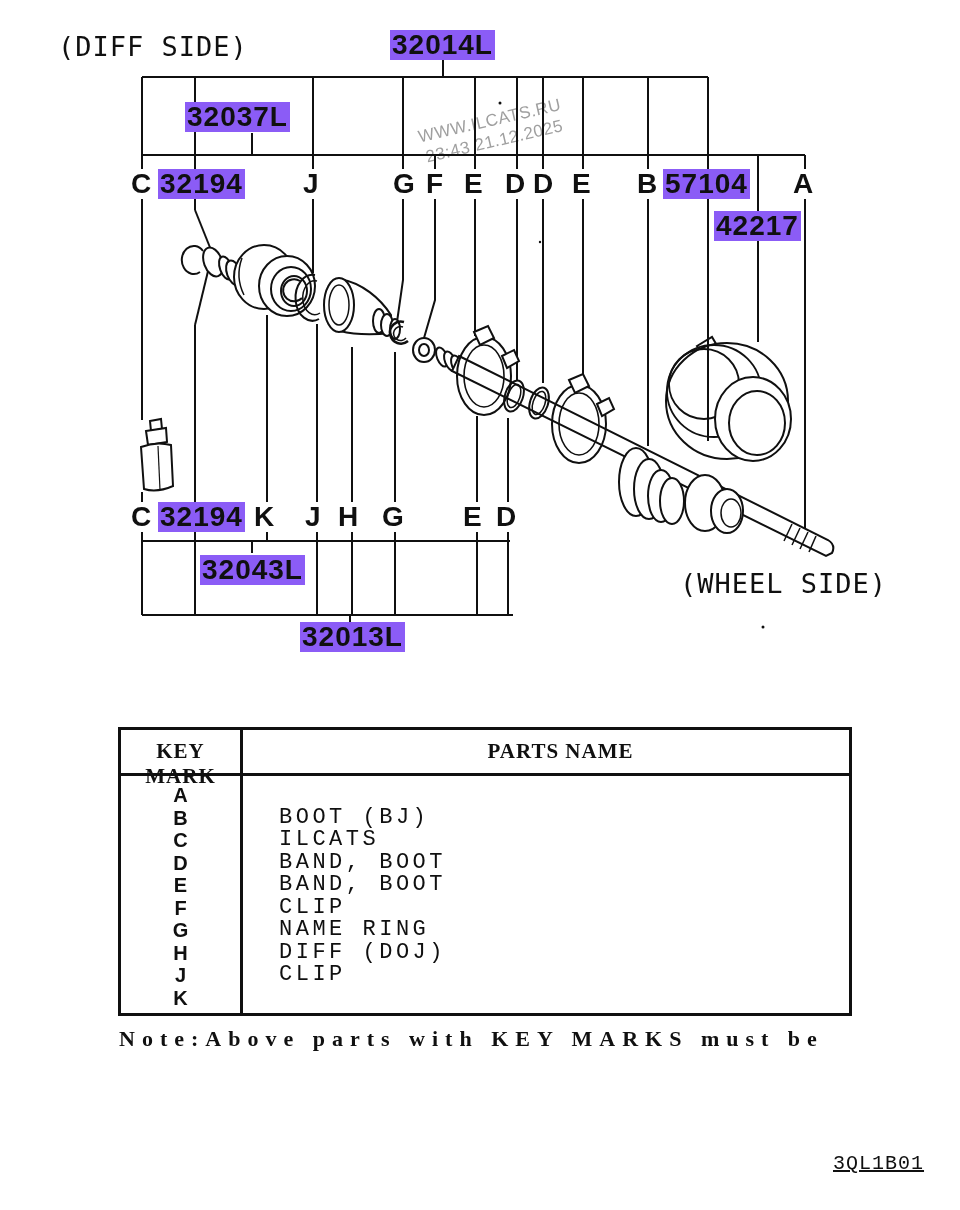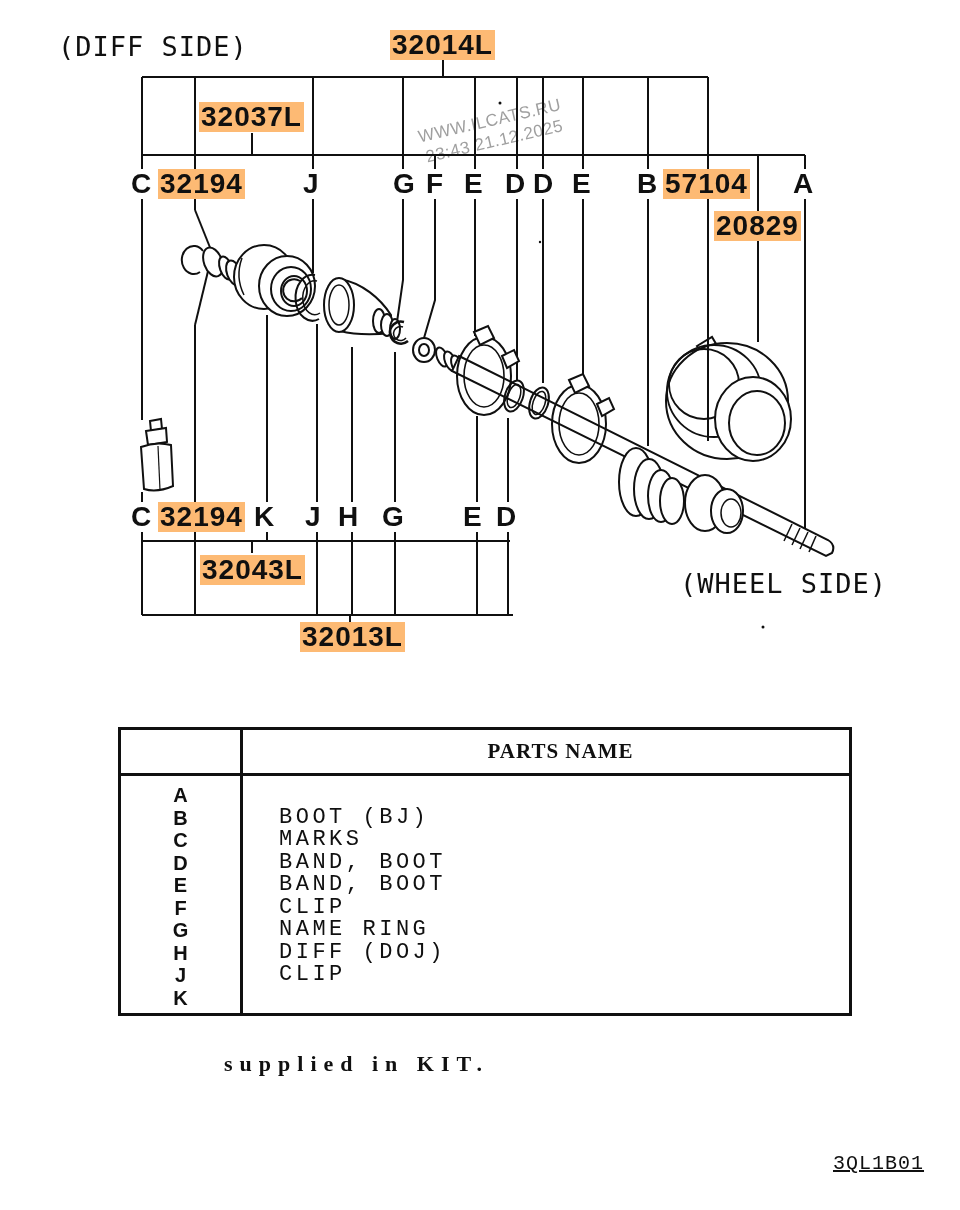--- a/index.html
+++ b/index.html
@@ -8,21 +8,21 @@
   
   .watermark{position:absolute;left:402px;top:110px;width:180px;text-align:center;
              transform:rotate(-13deg);color:#8f8f8f;opacity:.85;font:17px "Liberation Sans",sans-serif;
              line-height:21px;letter-spacing:.5px;z-index:1;}
   
   .diagram-svg{position:absolute;left:0;top:0;z-index:2;}
   
   .side-label{position:absolute;z-index:3;font:27px "DejaVu Sans Mono",monospace;
               letter-spacing:1px;white-space:pre;background:#fff;}
   .lbl{position:absolute;z-index:3;font:bold 28px "Liberation Sans",sans-serif;
-       letter-spacing:1px;background:#fdba74;padding:0 2px;line-height:30px;}
+       letter-spacing:1px;background:#8b5cf6;padding:0 2px;line-height:30px;}
   .kl{position:absolute;z-index:3;font:bold 28px "Liberation Sans",sans-serif;
       background:#fff;padding:0 2px;line-height:30px;}
   
   .ptable{position:absolute;left:118px;top:727px;width:734px;height:289px;z-index:3;
           border:3px solid #101010;box-sizing:border-box;background:#fff;}
   .thead{position:absolute;left:0;right:0;top:0;height:43px;border-bottom:3px solid #101010;}
   .th1{position:absolute;left:0;top:9px;width:119px;text-align:center;
        font:bold 21px "Liberation Serif",serif;letter-spacing:1px;}
   .th2{position:absolute;left:122px;right:0;top:9px;text-align:center;
        font:bold 21px "Liberation Serif",serif;letter-spacing:1px;padding-left:29px;}
@@ -221,22 +221,22 @@
           <circle cx="763" cy="627" r="1.5"></circle>
           <circle cx="540" cy="242" r="1.2"></circle>
       </g>
     </g>
   </svg>
 
   <span class="side-label" style="left:58px;top:31px">(DIFF SIDE)</span>
   <span class="side-label" style="left:680px;top:568px">(WHEEL SIDE)</span>
 
   <span class="lbl" style="left:390px;top:30px">32014L</span>
-  <span class="lbl" style="left:199px;top:102px">32037L</span>
-  <span class="lbl" style="left:714px;top:211px">20829</span>
+  <span class="lbl" style="left:185px;top:102px">32037L</span>
+  <span class="lbl" style="left:714px;top:211px">42217</span>
   <span class="lbl" style="left:200px;top:555px">32043L</span>
   <span class="lbl" style="left:300px;top:622px">32013L</span>
 
   <span class="kl" style="left:129px;top:169px">C</span>
   <span class="lbl" style="left:158px;top:169px">32194</span>
   <span class="kl" style="left:301px;top:169px">J</span>
   <span class="kl" style="left:391px;top:169px">G</span>
   <span class="kl" style="left:424px;top:169px">F</span>
   <span class="kl" style="left:462px;top:169px">E</span>
   <span class="kl" style="left:503px;top:169px">D</span>
@@ -250,34 +250,35 @@
   <span class="lbl" style="left:158px;top:502px">32194</span>
   <span class="kl" style="left:252px;top:502px">K</span>
   <span class="kl" style="left:303px;top:502px">J</span>
   <span class="kl" style="left:336px;top:502px">H</span>
   <span class="kl" style="left:380px;top:502px">G</span>
   <span class="kl" style="left:461px;top:502px">E</span>
   <span class="kl" style="left:494px;top:502px">D</span>
 
   <div class="ptable">
     <div class="thead">
+      <span class="th1">KEY MARK</span>
       <span class="th2">PARTS NAME</span>
     </div>
     <div class="tdivider"></div>
     <div class="tbody">
       <div class="trow">
         <span class="tkey">A</span>
       </div>
       <div class="trow">
         <span class="tkey">B</span>
         <span class="tname">BOOT (BJ)</span>
       </div>
       <div class="trow">
         <span class="tkey">C</span>
-        <span class="tname">MARKS</span>
+        <span class="tname">ILCATS</span>
       </div>
       <div class="trow">
         <span class="tkey">D</span>
         <span class="tname">BAND, BOOT</span>
       </div>
       <div class="trow">
         <span class="tkey">E</span>
         <span class="tname">BAND, BOOT</span>
       </div>
       <div class="trow">
@@ -295,17 +296,17 @@
       <div class="trow">
         <span class="tkey">J</span>
         <span class="tname">CLIP</span>
       </div>
       <div class="trow">
         <span class="tkey">K</span>
       </div>
     </div>
   </div>
 
-  <div class="note-l2">supplied in KIT.</div>
+  <div class="note-l1">Note:Above parts with KEY MARKS must be</div>
 
   <div class="doc-code">3QL1B01</div>
 
 </div>
 
 </body></html>

